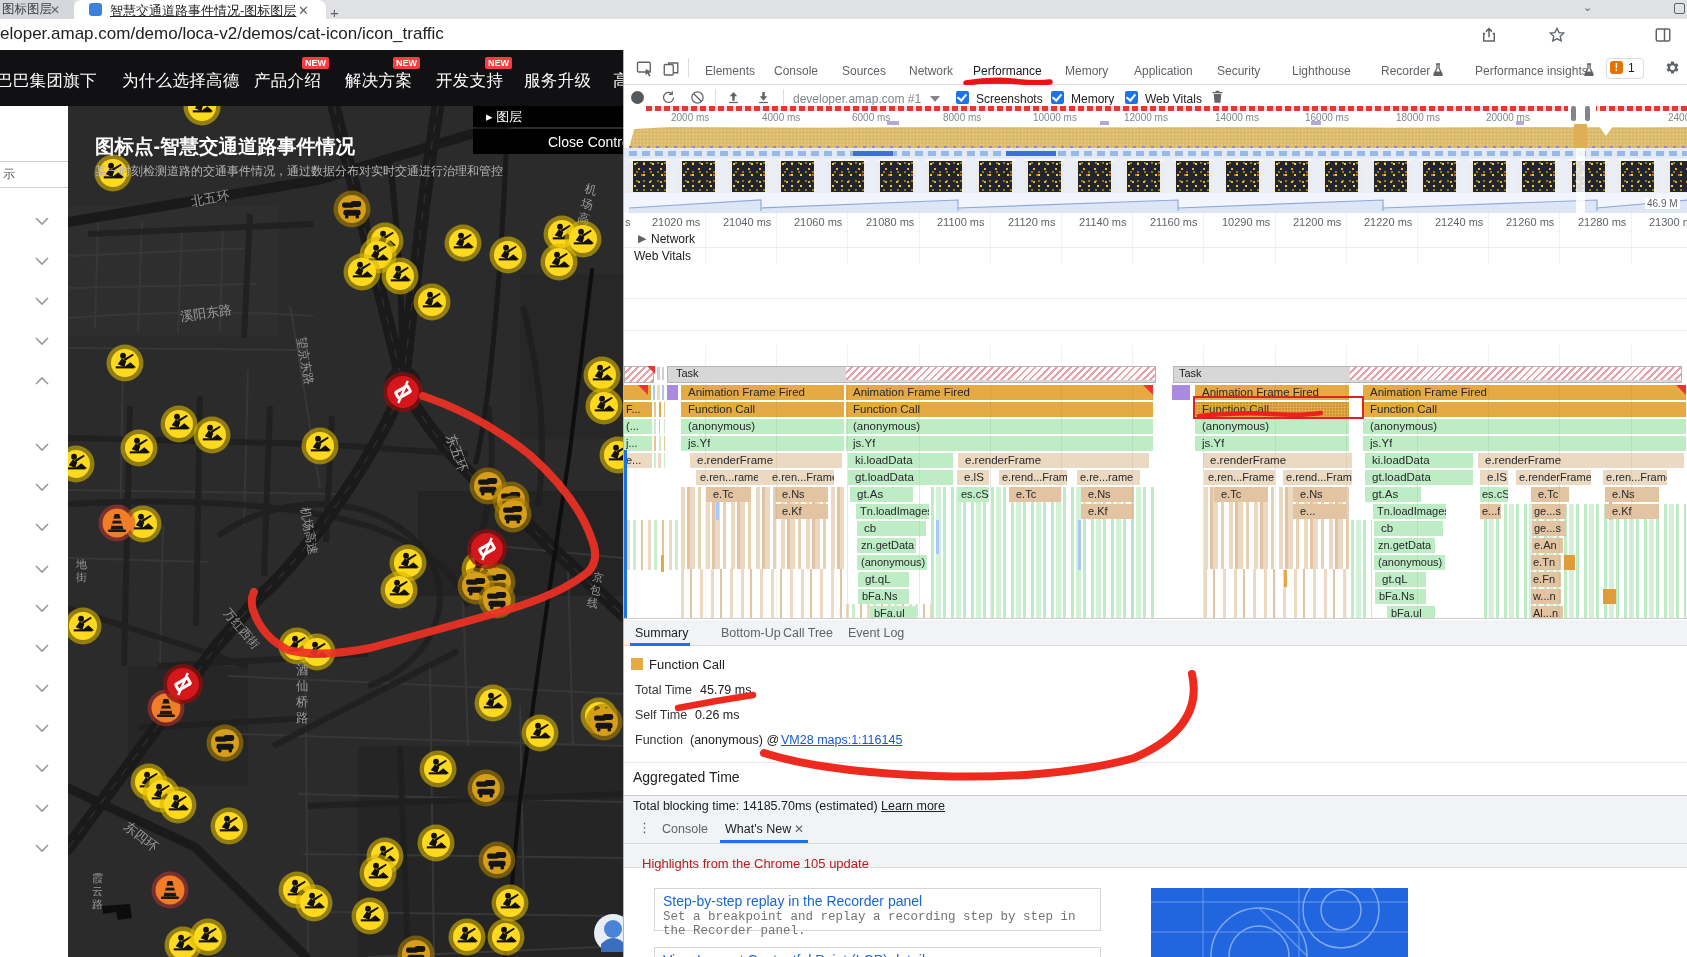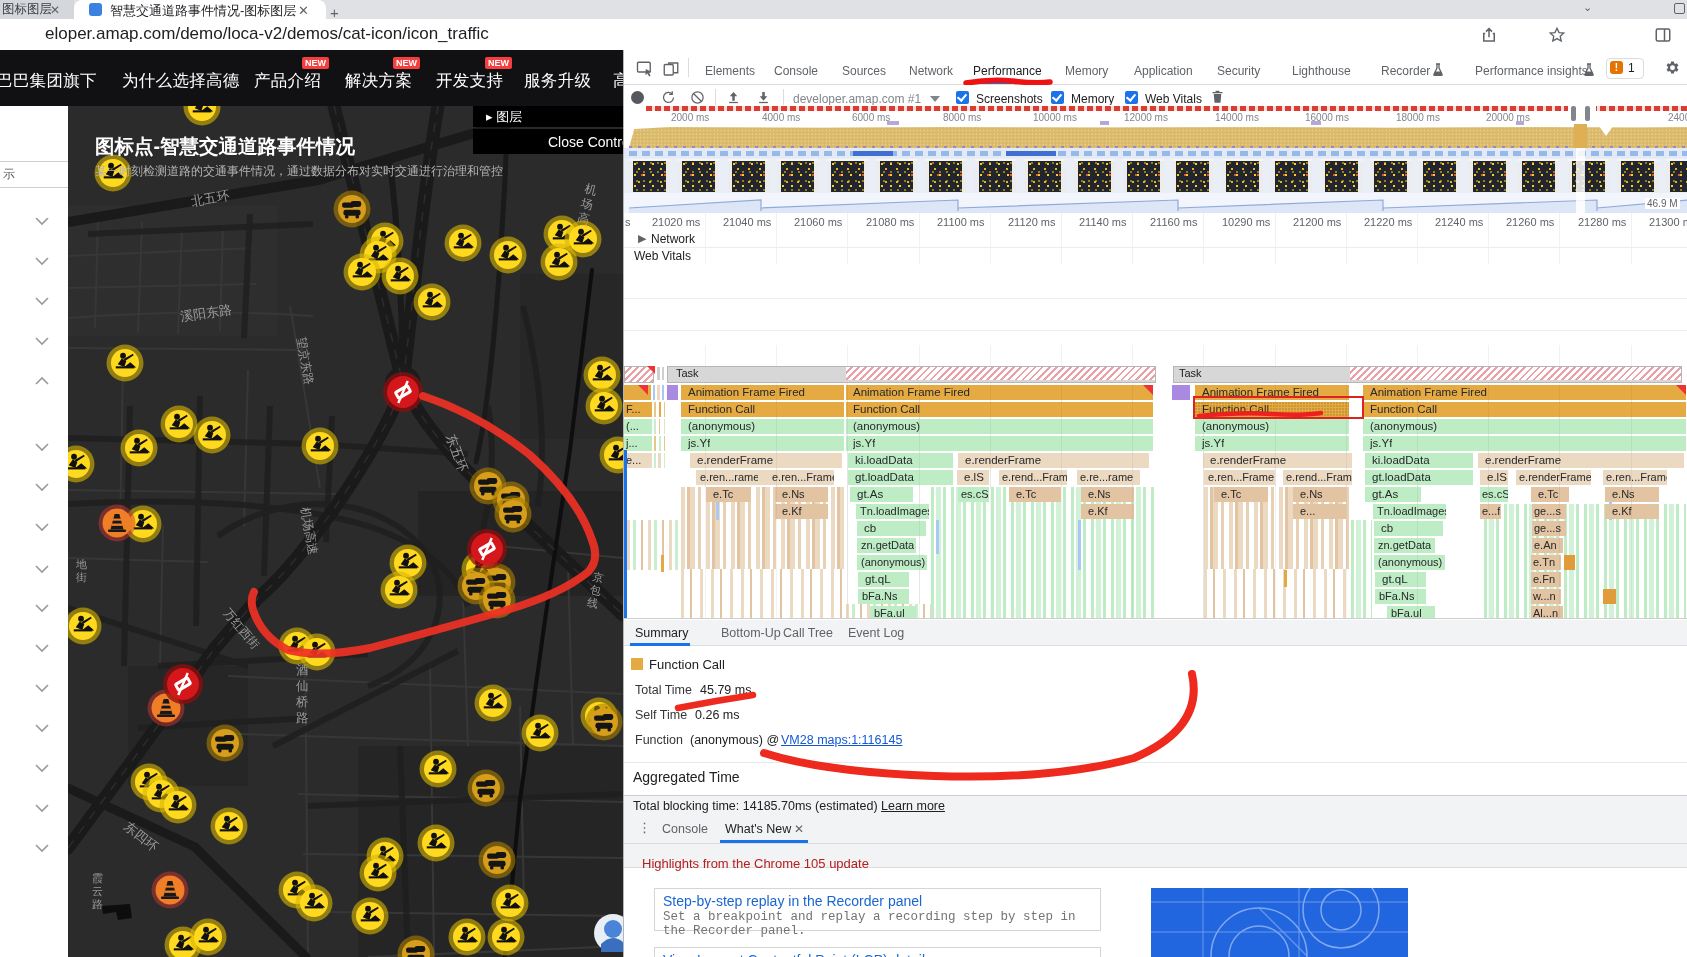--- a/index.html
+++ b/index.html
@@ -6,21 +6,21 @@
 #root{position:relative;width:1687px;height:957px;overflow:hidden;background:#fff;
   font-family:"Liberation Sans",sans-serif;}
 .abs{position:absolute;}
 
 #tabstrip{left:0;top:0;width:1687px;height:19px;background:#dfe1e5;}
 #tab1{left:0;top:0;width:72px;height:19px;background:#d4d7dc;color:#3c4043;font-size:12.5px;line-height:19px;padding-left:2px;}
 #tab1x{left:50px;top:3px;color:#5f6368;font-size:12px;}
 #tab2{left:74px;top:0;width:252px;height:19px;background:#fff;border-radius:8px 8px 0 0;color:#202124;font-size:13px;line-height:19px;}
 #newtab{left:330px;top:4px;color:#5f6368;font-size:15px;}
 #addrbar{left:0;top:19px;width:1687px;height:31px;background:#fff;}
-#url{left:0;top:24px;font-size:17px;color:#202124;margin-left:45px;}
+#url{left:0;top:24px;font-size:17px;color:#202124;}
 .tbicon{top:26px;color:#5f6368;}
 
 #nav{left:0;top:50px;width:623px;height:56px;background:#111114;color:#fff;font-size:16.5px;}
 .navitem{top:20px;color:#fff;letter-spacing:0.3px;}
 .newbadge{top:7px;background:#f53f3f;color:#fff;font-size:9px;font-weight:bold;padding:1px 3px;border-radius:2px;}
 
 #sidebar{left:0;top:106px;width:68px;height:851px;background:#ffffff;}
 #searchbox{left:-40px;top:55px;width:94px;height:25px;border:1px solid #cfcfcf;border-radius:13px;background:#fff;color:#555;font-size:12px;line-height:25px;padding-left:42px;}
 
 #dt{left:623px;top:50px;width:1064px;height:907px;background:#fff;border-left:1px solid #b5b5b5;font-size:12px;color:#202124;}
@@ -44,21 +44,21 @@
 </style>
 </head>
 <body>
 <div id="root">
 
   <div class="abs" id="tabstrip"></div>
   <div class="abs" id="tab1">图标图层</div>
   <div class="abs" id="tab1x">✕</div>
   <div class="abs" id="tab2">
       <span style="position:absolute;left:15px;top:3px;width:13px;height:13px;border-radius:3px;background:#3b82e0"></span>
-      <span style="position:absolute;left:36px;top:1px;white-space:nowrap;">智慧交通道路事件情况-图标图层</span>
+      <span style="position:absolute;left:36px;top:1px;white-space:nowrap;text-decoration:underline;">智慧交通道路事件情况-图标图层</span>
       <span style="position:absolute;left:224px;top:1px;color:#5f6368">✕</span>
     </div>
   <div class="abs" id="newtab">+</div>
   <div class="abs" style="left:1583px;top:1px;color:#5f6368;font-size:11px;">⌄</div>
   <div class="abs" style="left:1674px;top:3px;width:9px;height:9px;border:1.5px solid #5f6368;border-radius:2px;"></div>
 
   <div class="abs" id="addrbar"></div>
   <div class="abs" id="url">eloper.amap.com/demo/loca-v2/demos/cat-icon/icon_traffic</div>
   <svg class="abs tbicon" style="left:1480px;" width="18" height="18" viewBox="0 0 24 24" fill="none" stroke="#5f6368" stroke-width="2">
       <path d="M12 15 V4 M8 7.5 L12 3.5 L16 7.5 M7 10 H5 v10 h14 V10 h-2"></path>

